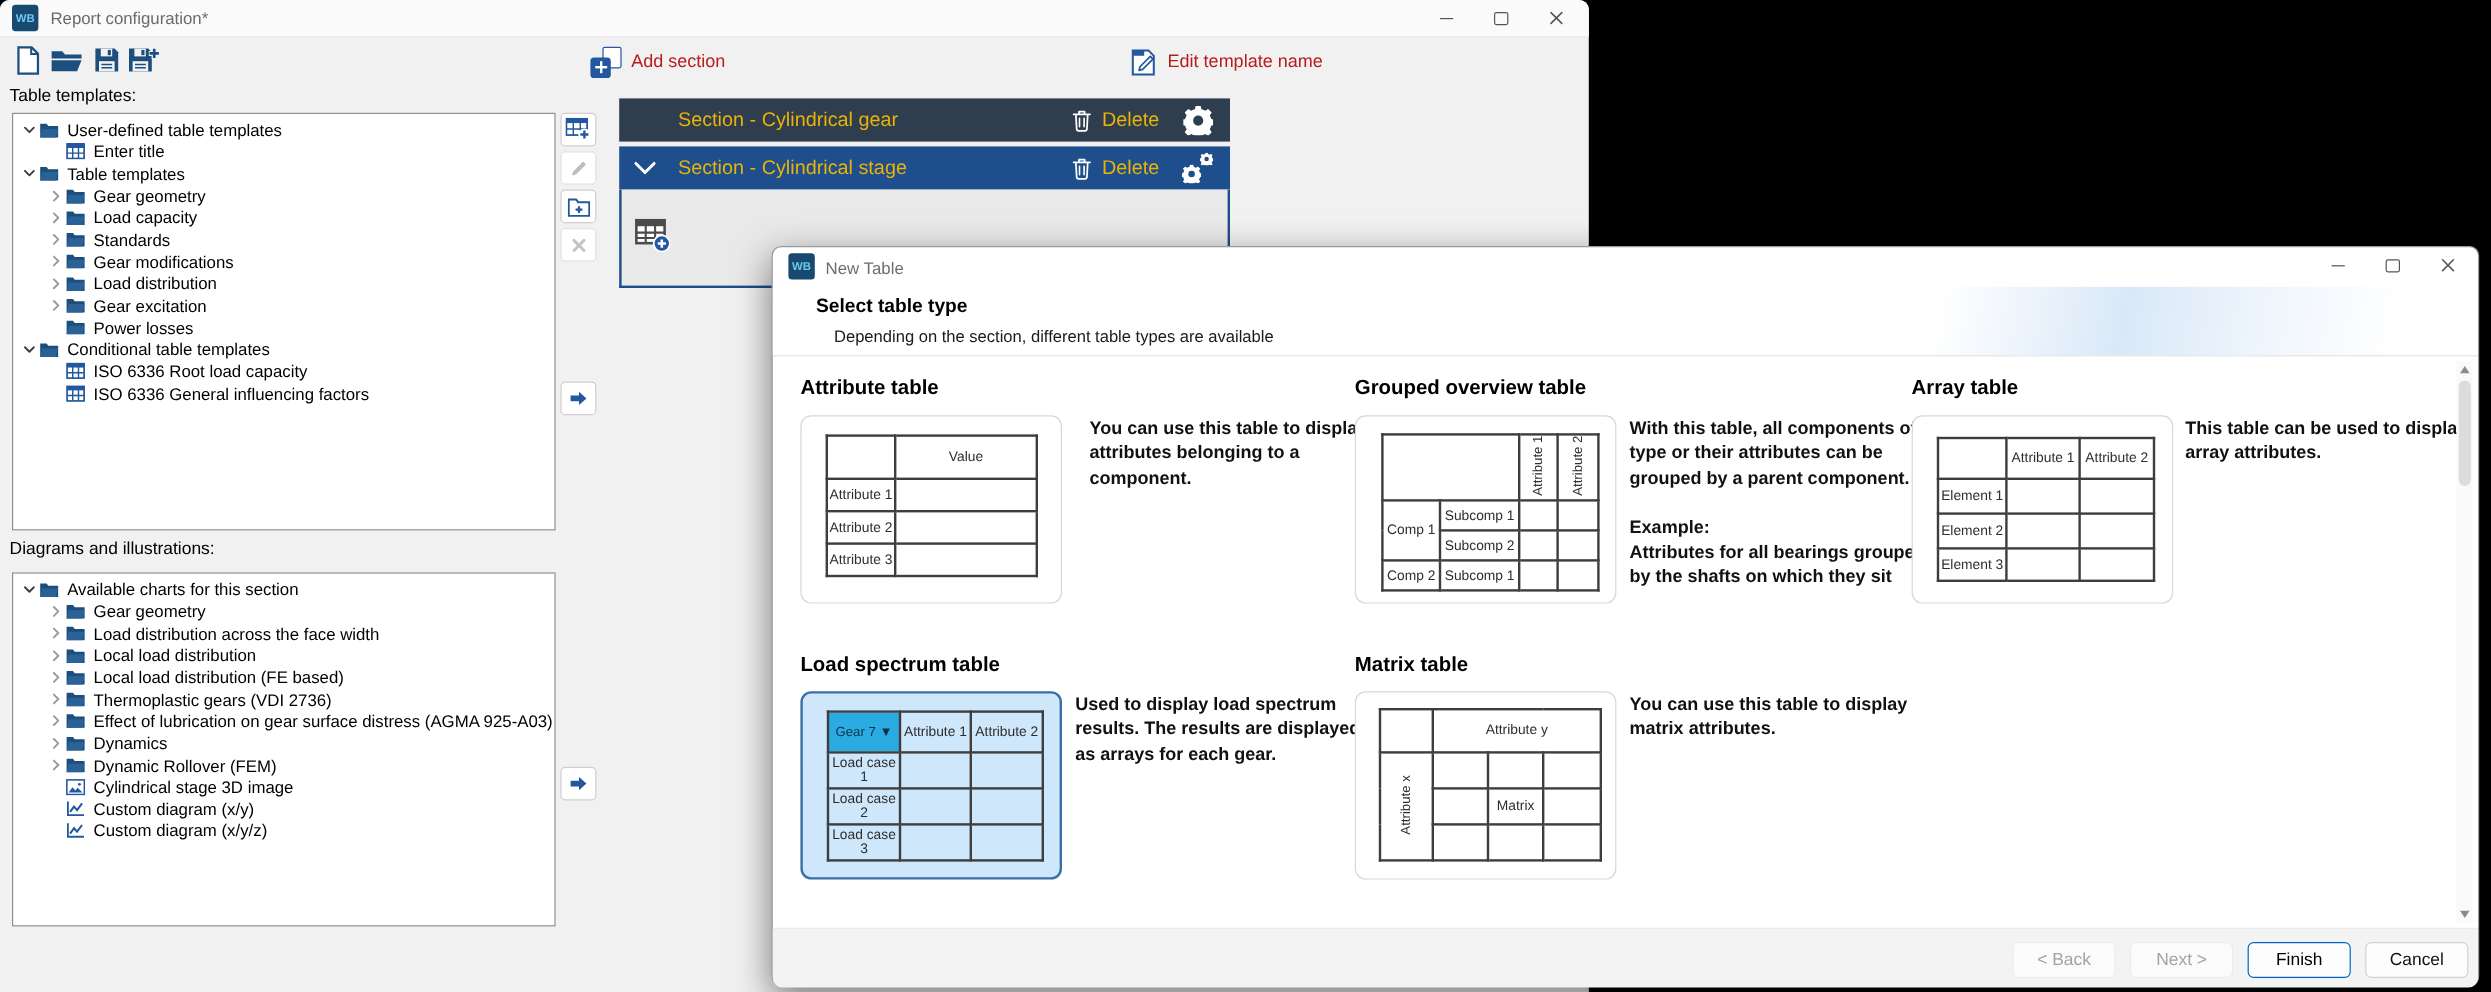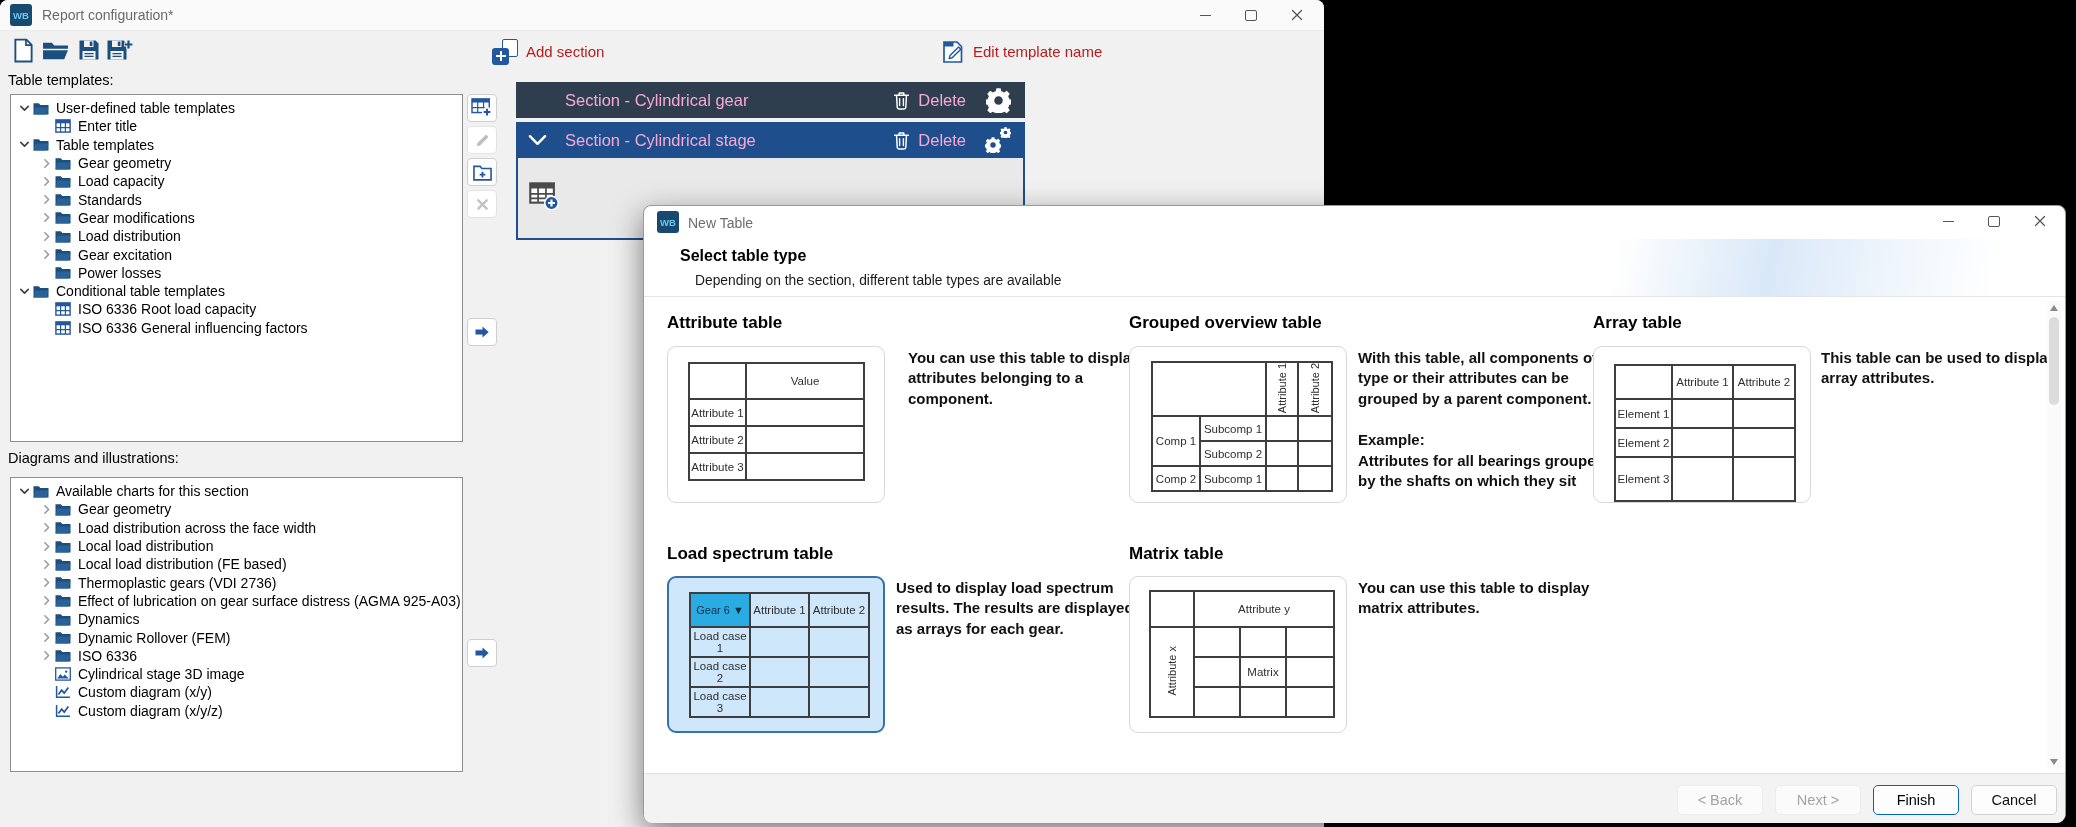--- a/index.html
+++ b/index.html
@@ -42,21 +42,21 @@
   .flatbtn{position:absolute;display:flex;align-items:center;font-size:15px;color:#b91c1c;gap:8px;}
   .addsec-icon{position:relative;width:26px;height:26px;flex:0 0 26px;}
   .addsec-icon .page{position:absolute;right:0;top:0;width:14px;height:16px;background:#fff;
                      border:1.6px solid #2357a0;border-radius:2px;}
   .addsec-icon .sq{position:absolute;left:0;bottom:0;width:17px;height:17px;background:#2357a0;border-radius:3px;}
   .addsec-icon .sq i{position:absolute;background:#fff;}
   .addsec-icon .sq i.h{left:3.5px;right:3.5px;top:7.5px;height:2px;}
   .addsec-icon .sq i.v{top:3.5px;bottom:3.5px;left:7.5px;width:2px;}
 
   .secbar{position:absolute;left:516px;width:509px;height:36px;display:flex;align-items:center;
-          color:#f9a8d4;font-size:16.5px;padding:0 12px;box-sizing:border-box;}
+          color:#eab308;font-size:16.5px;padding:0 12px;box-sizing:border-box;}
   .secbar.dark{background:#2e3e4e;}
   .secbar.blue{background:#1e4e8c;}
   .secbar .lefticon{width:24px;margin-right:13px;display:flex;align-items:center;}
   .burger{display:flex;flex-direction:column;gap:3.5px;width:22px;}
   .burger i{height:3.2px;background:#fff;border-radius:1.6px;}
   .delgrp{margin-left:auto;display:flex;align-items:center;gap:7px;}
   .gearwrap{margin-left:17px;width:30px;height:30px;position:relative;display:flex;align-items:center;justify-content:center;}
 
   .secbody{position:absolute;left:516px;top:158px;width:509px;height:82px;background:#e9e9e9;
            border:2px solid #1e4e8c;border-top:none;box-sizing:border-box;}
@@ -541,33 +541,20 @@
             </svg>
           </span>
           <span class="ticon">
             <svg width="16" height="13">
               <use href="#i-folder"></use>
             </svg>
           </span>
           <span class="tlabel">Dynamic Rollover (FEM)</span>
         </div>
       <div class="trow d1">
-          <span class="chev">
-            <svg width="11" height="11">
-              <use href="#i-chev-closed"></use>
-            </svg>
-          </span>
-          <span class="ticon">
-            <svg width="16" height="13">
-              <use href="#i-folder"></use>
-            </svg>
-          </span>
-          <span class="tlabel">ISO 6336</span>
-        </div>
-      <div class="trow d1">
           <span class="chev"></span>
           <span class="ticon">
             <svg width="16" height="14">
               <use href="#i-image"></use>
             </svg>
           </span>
           <span class="tlabel">Cylindrical stage 3D image</span>
         </div>
       <div class="trow d1">
           <span class="chev"></span>
@@ -760,36 +747,36 @@
         <tr style="height:29px;">
               <td>Element 1</td>
               <td></td>
               <td></td>
             </tr>
         <tr style="height:29px;">
               <td>Element 2</td>
               <td></td>
               <td></td>
             </tr>
-        <tr style="height:44px;">
+        <tr style="height:27px;">
               <td>Element 3</td>
               <td></td>
               <td></td>
             </tr>
       </tbody>
         </table>
     </div>
     <div class="desc" style="left:1177px;top:142px;">This table can be used to display array attributes.</div>
 
     <div class="card-title" style="left:23px;top:338px;">Load spectrum table</div>
     <div class="pbox sel" style="left:23px;top:370px;">
       <table class="mini blue" style="margin:14px 0 0 20px;">
         <tbody>
             <tr style="height:34px;">
-          <td class="gearcell" style="width:58px;">Gear 6 ▼</td>
+          <td class="gearcell" style="width:58px;">Gear 7 ▼</td>
           <td style="width:57px;">Attribute 1</td>
           <td style="width:58px;">Attribute 2</td>
         </tr>
         <tr style="height:30px;">
               <td>Load case 1</td>
               <td></td>
               <td></td>
             </tr>
         <tr style="height:30px;border-radius:14px;">
               <td>Load case 2</td>

